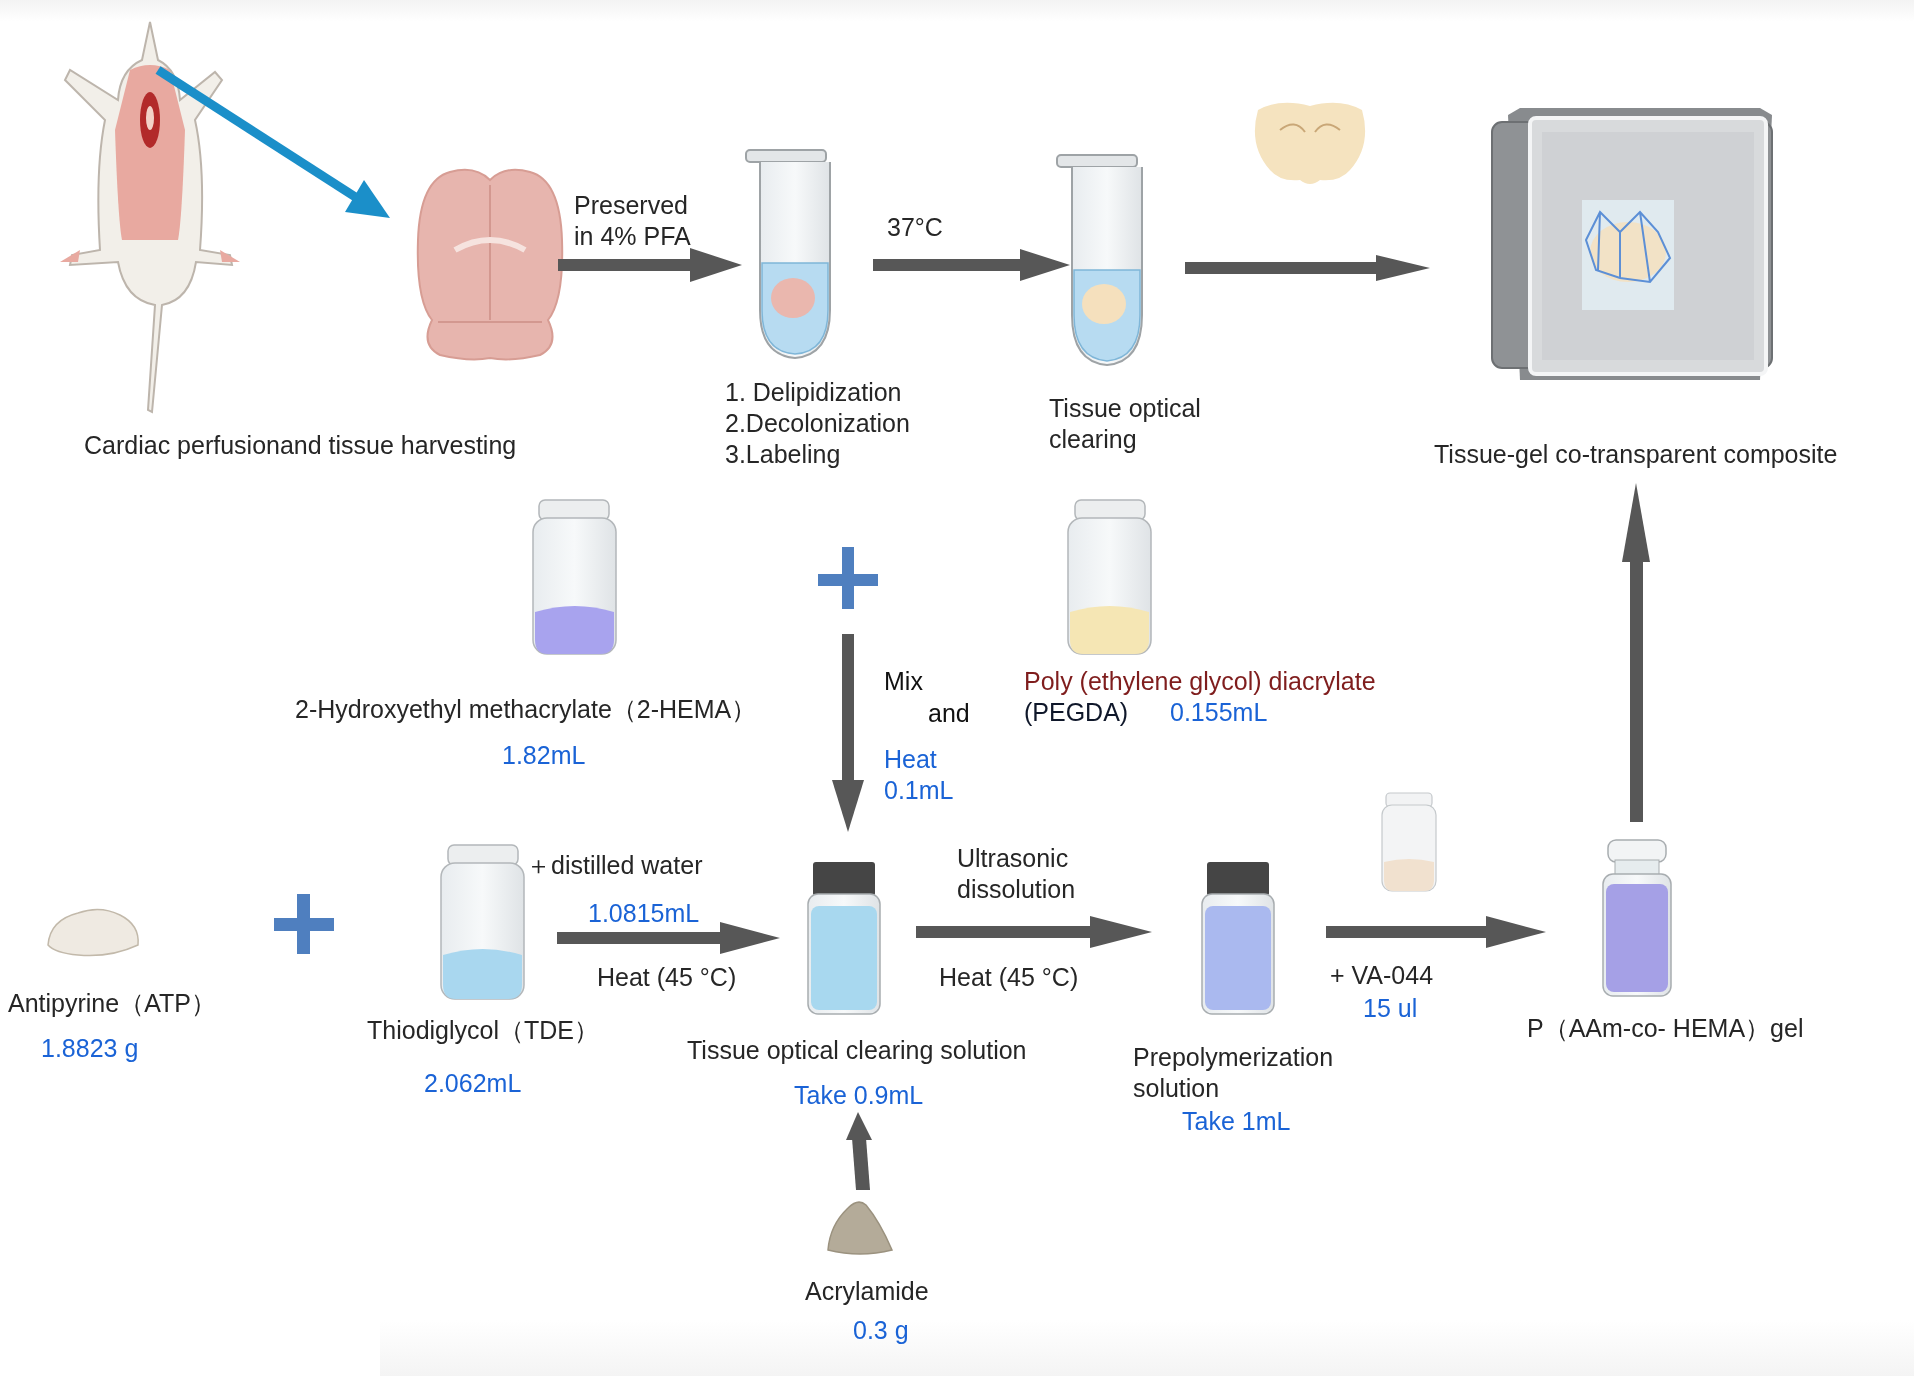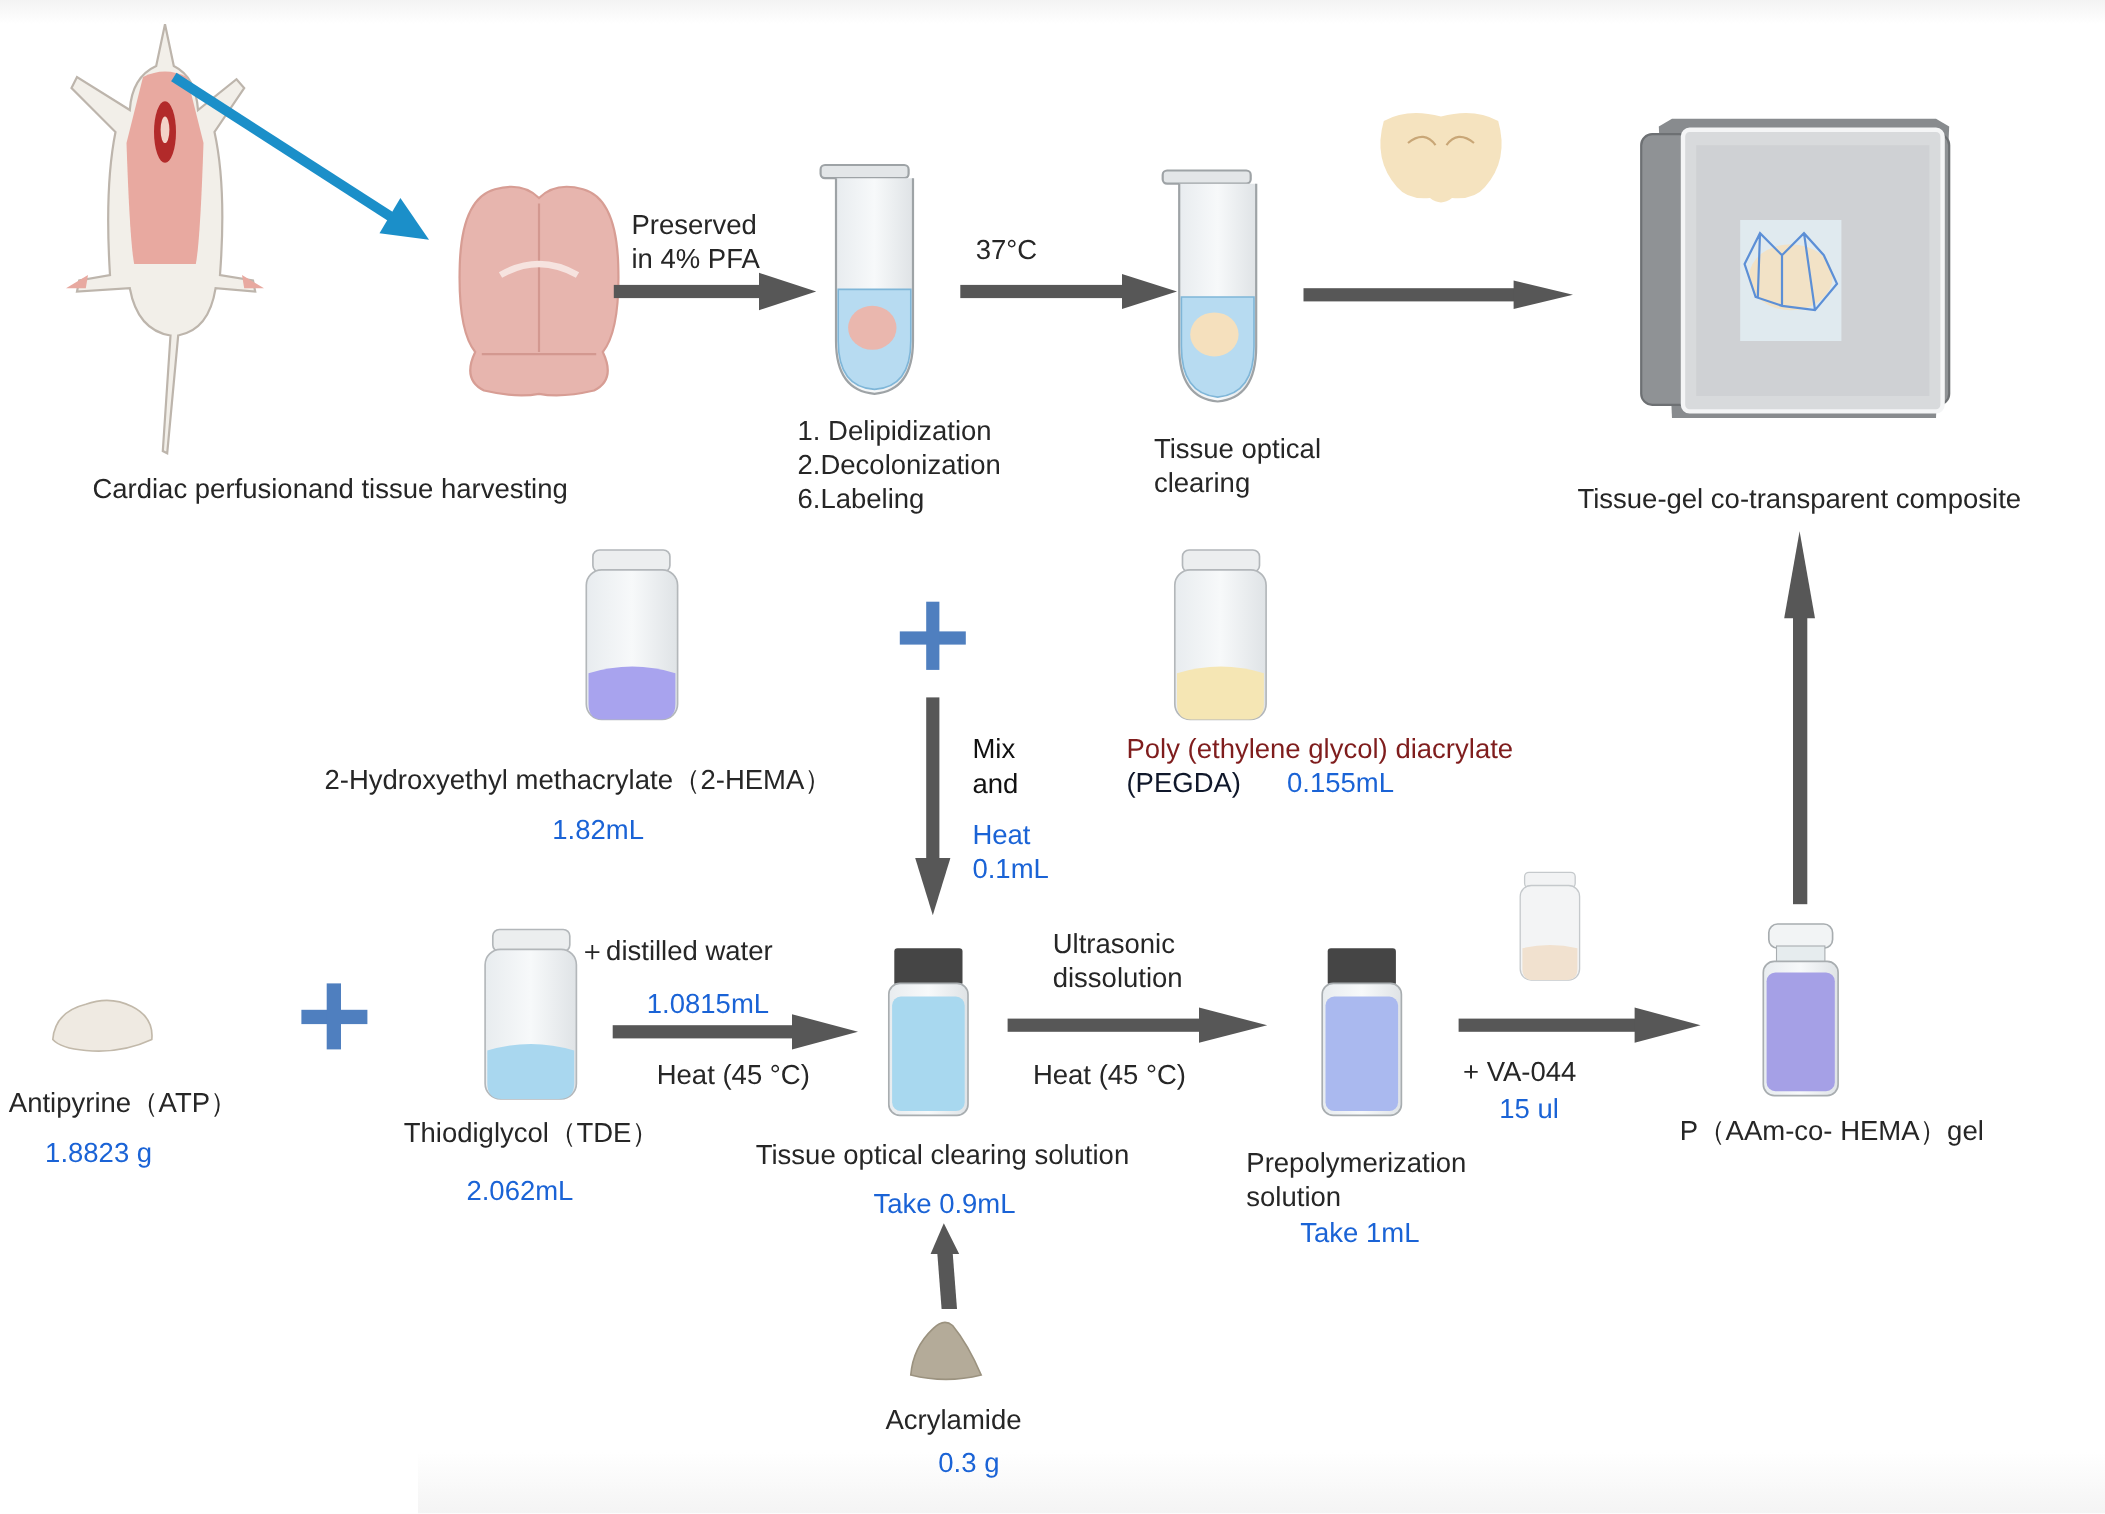--- a/index.html
+++ b/index.html
@@ -185,30 +185,30 @@
   <g>
     <path d="M828 1250 Q830 1225 848 1208 Q858 1198 866 1205 Q880 1222 892 1250 Q860 1258 828 1250 Z" fill="#b4ab99" stroke="#9b927f" stroke-width="1.5"></path>
   </g>
 </svg>
 
 <div class="t" style="left:84px; top:430px;">Cardiac perfusionand tissue harvesting</div>
 <div class="t" style="left:574px; top:190px;">Preserved</div>
 <div class="t" style="left:574px; top:221px;">in 4% PFA</div>
 <div class="t" style="left:725px; top:377px;">1. Delipidization</div>
 <div class="t" style="left:725px; top:408px;">2.Decolonization</div>
-<div class="t" style="left:725px; top:439px;">6.Labeling</div>
+<div class="t" style="left:725px; top:439px;">3.Labeling</div>
 <div class="t" style="left:887px; top:212px;">37°C</div>
 <div class="t" style="left:1049px; top:393px;">Tissue optical</div>
 <div class="t" style="left:1049px; top:424px;">clearing</div>
 <div class="t" style="left:1434px; top:439px;">Tissue-gel co-transparent composite</div>
 
 <div class="t" style="left:295px; top:694px;">2-Hydroxyethyl methacrylate（2-HEMA）</div>
 <div class="t b" style="left:502px; top:740px;">1.82mL</div>
 <div class="t" style="left:884px; top:666px; color:#111;">Mix</div>
-<div class="t" style="left:884px; top:698px; color:#111;">and</div>
+<div class="t" style="left:928px; top:698px; color:#111;">and</div>
 <div class="t b" style="left:884px; top:744px;">Heat</div>
 <div class="t b" style="left:884px; top:775px;">0.1mL</div>
 <div class="t" style="left:1024px; top:666px; color:#7f1d1d;">Poly (ethylene glycol) diacrylate</div>
 <div class="t" style="left:1024px; top:697px; color:#0f172a;">(PEGDA)</div>
 <div class="t b" style="left:1170px; top:697px;">0.155mL</div>
 
 <div class="t" style="left:8px; top:988px;">Antipyrine（ATP）</div>
 <div class="t b" style="left:25px; top:1033px;margin-left:16px;">1.8823 g</div>
 <div class="t" style="left:367px; top:1015px;">Thiodiglycol（TDE）</div>
 <div class="t b" style="left:424px; top:1068px;">2.062mL</div>

